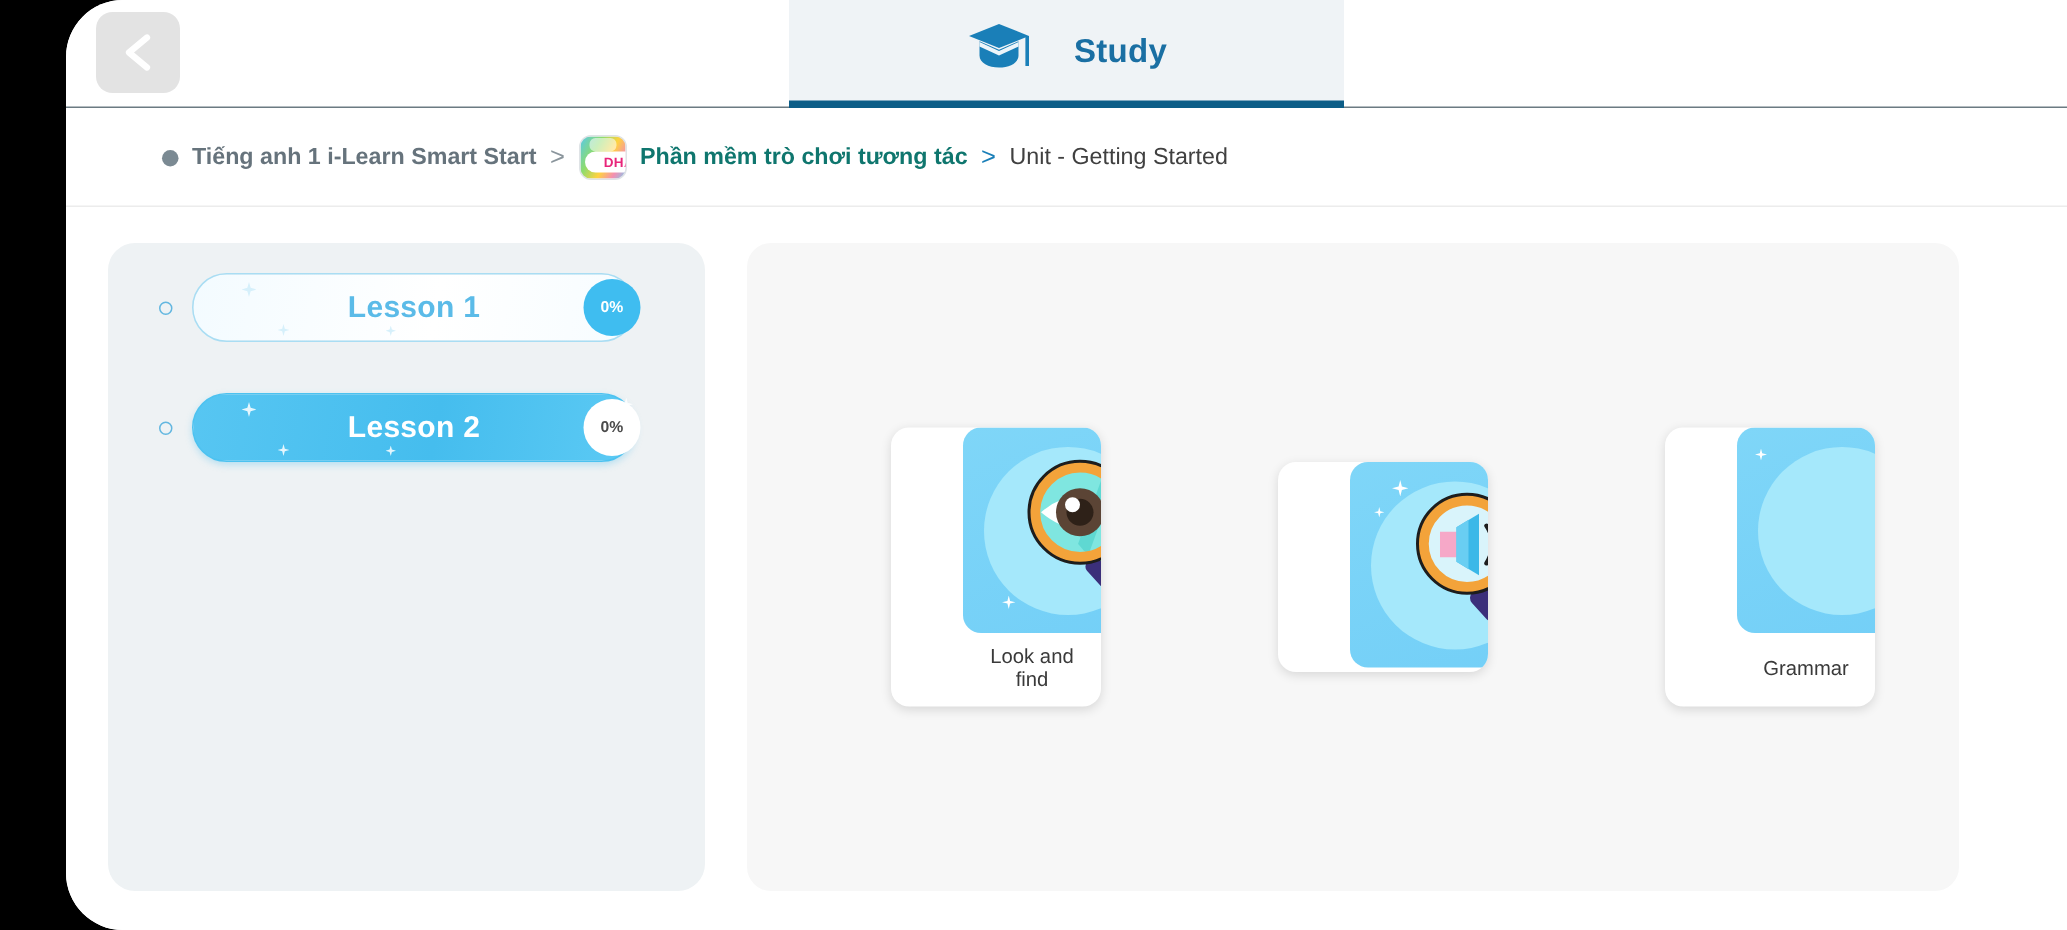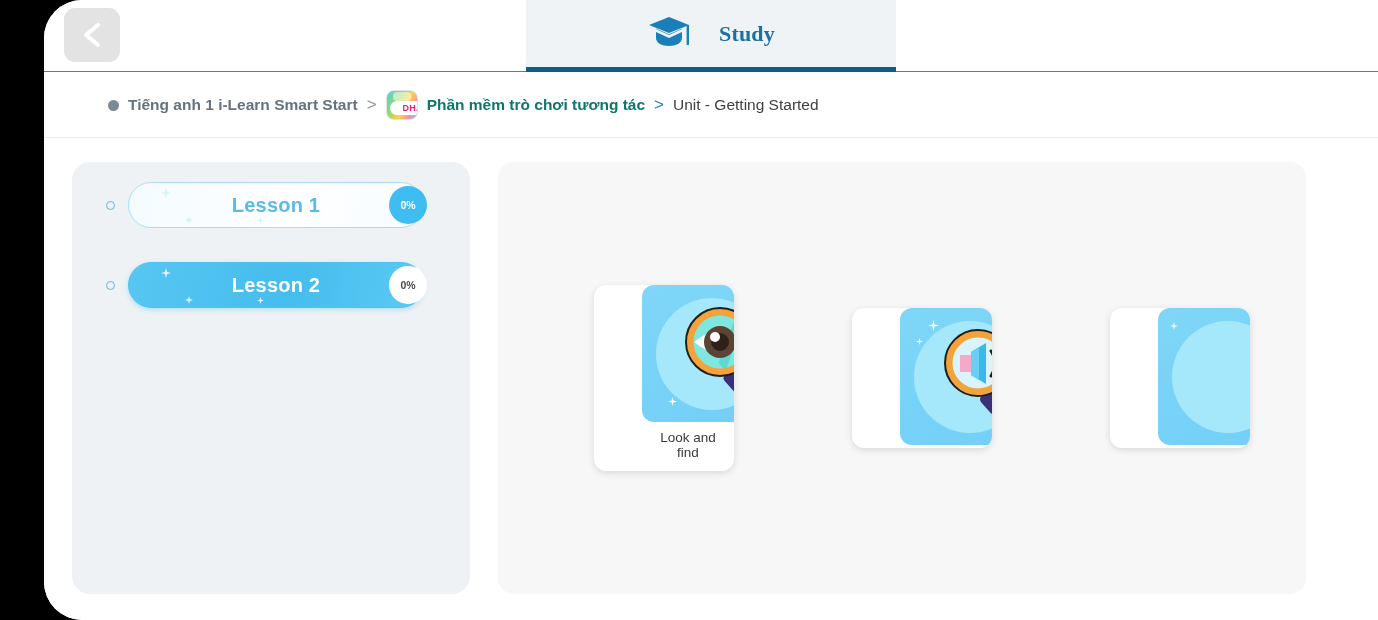--- a/index.html
+++ b/index.html
@@ -46,21 +46,20 @@
 
   #study-tab {
     position: absolute;
     left: 482px; top: 0px;
     width: 370px; height: 72px;
     background: #eff3f6;
     display: flex; align-items: center; justify-content: center;
     gap: 28px;
     cursor: pointer;
     border-bottom: 5px solid #0c5d87;
-    font-family: Liberation Serif, serif;
   }
   #study-tab .cap-icon { display: block; }
   #study-tab .tab-label {
     font-size: 22px; font-weight: bold; color: #1a6fa3;
     letter-spacing: 0.2px;
   }
 
   
   #breadcrumb {
     position: absolute; left: 0; top: 73px;
@@ -382,19 +381,20 @@
             </div>
           </div>
 
           <div class="activity-card">
             <div class="activity-thumb">
               <span class="halo"></span>
               <span class="spark-w" style="width:8px;height:8px;left:12px;top:14px;"></span>
               <span class="spark-w" style="width:11px;height:11px;right:14px;top:12px;"></span>
               <span class="spark-y" style="width:12px;height:12px;right:16px;bottom:20px;"></span>
             </div>
+            <div class="activity-label">Grammar</div>
           </div>
 
         </div>
       </div>
     </div>
   </div>
 </div>
 
 </body></html>

